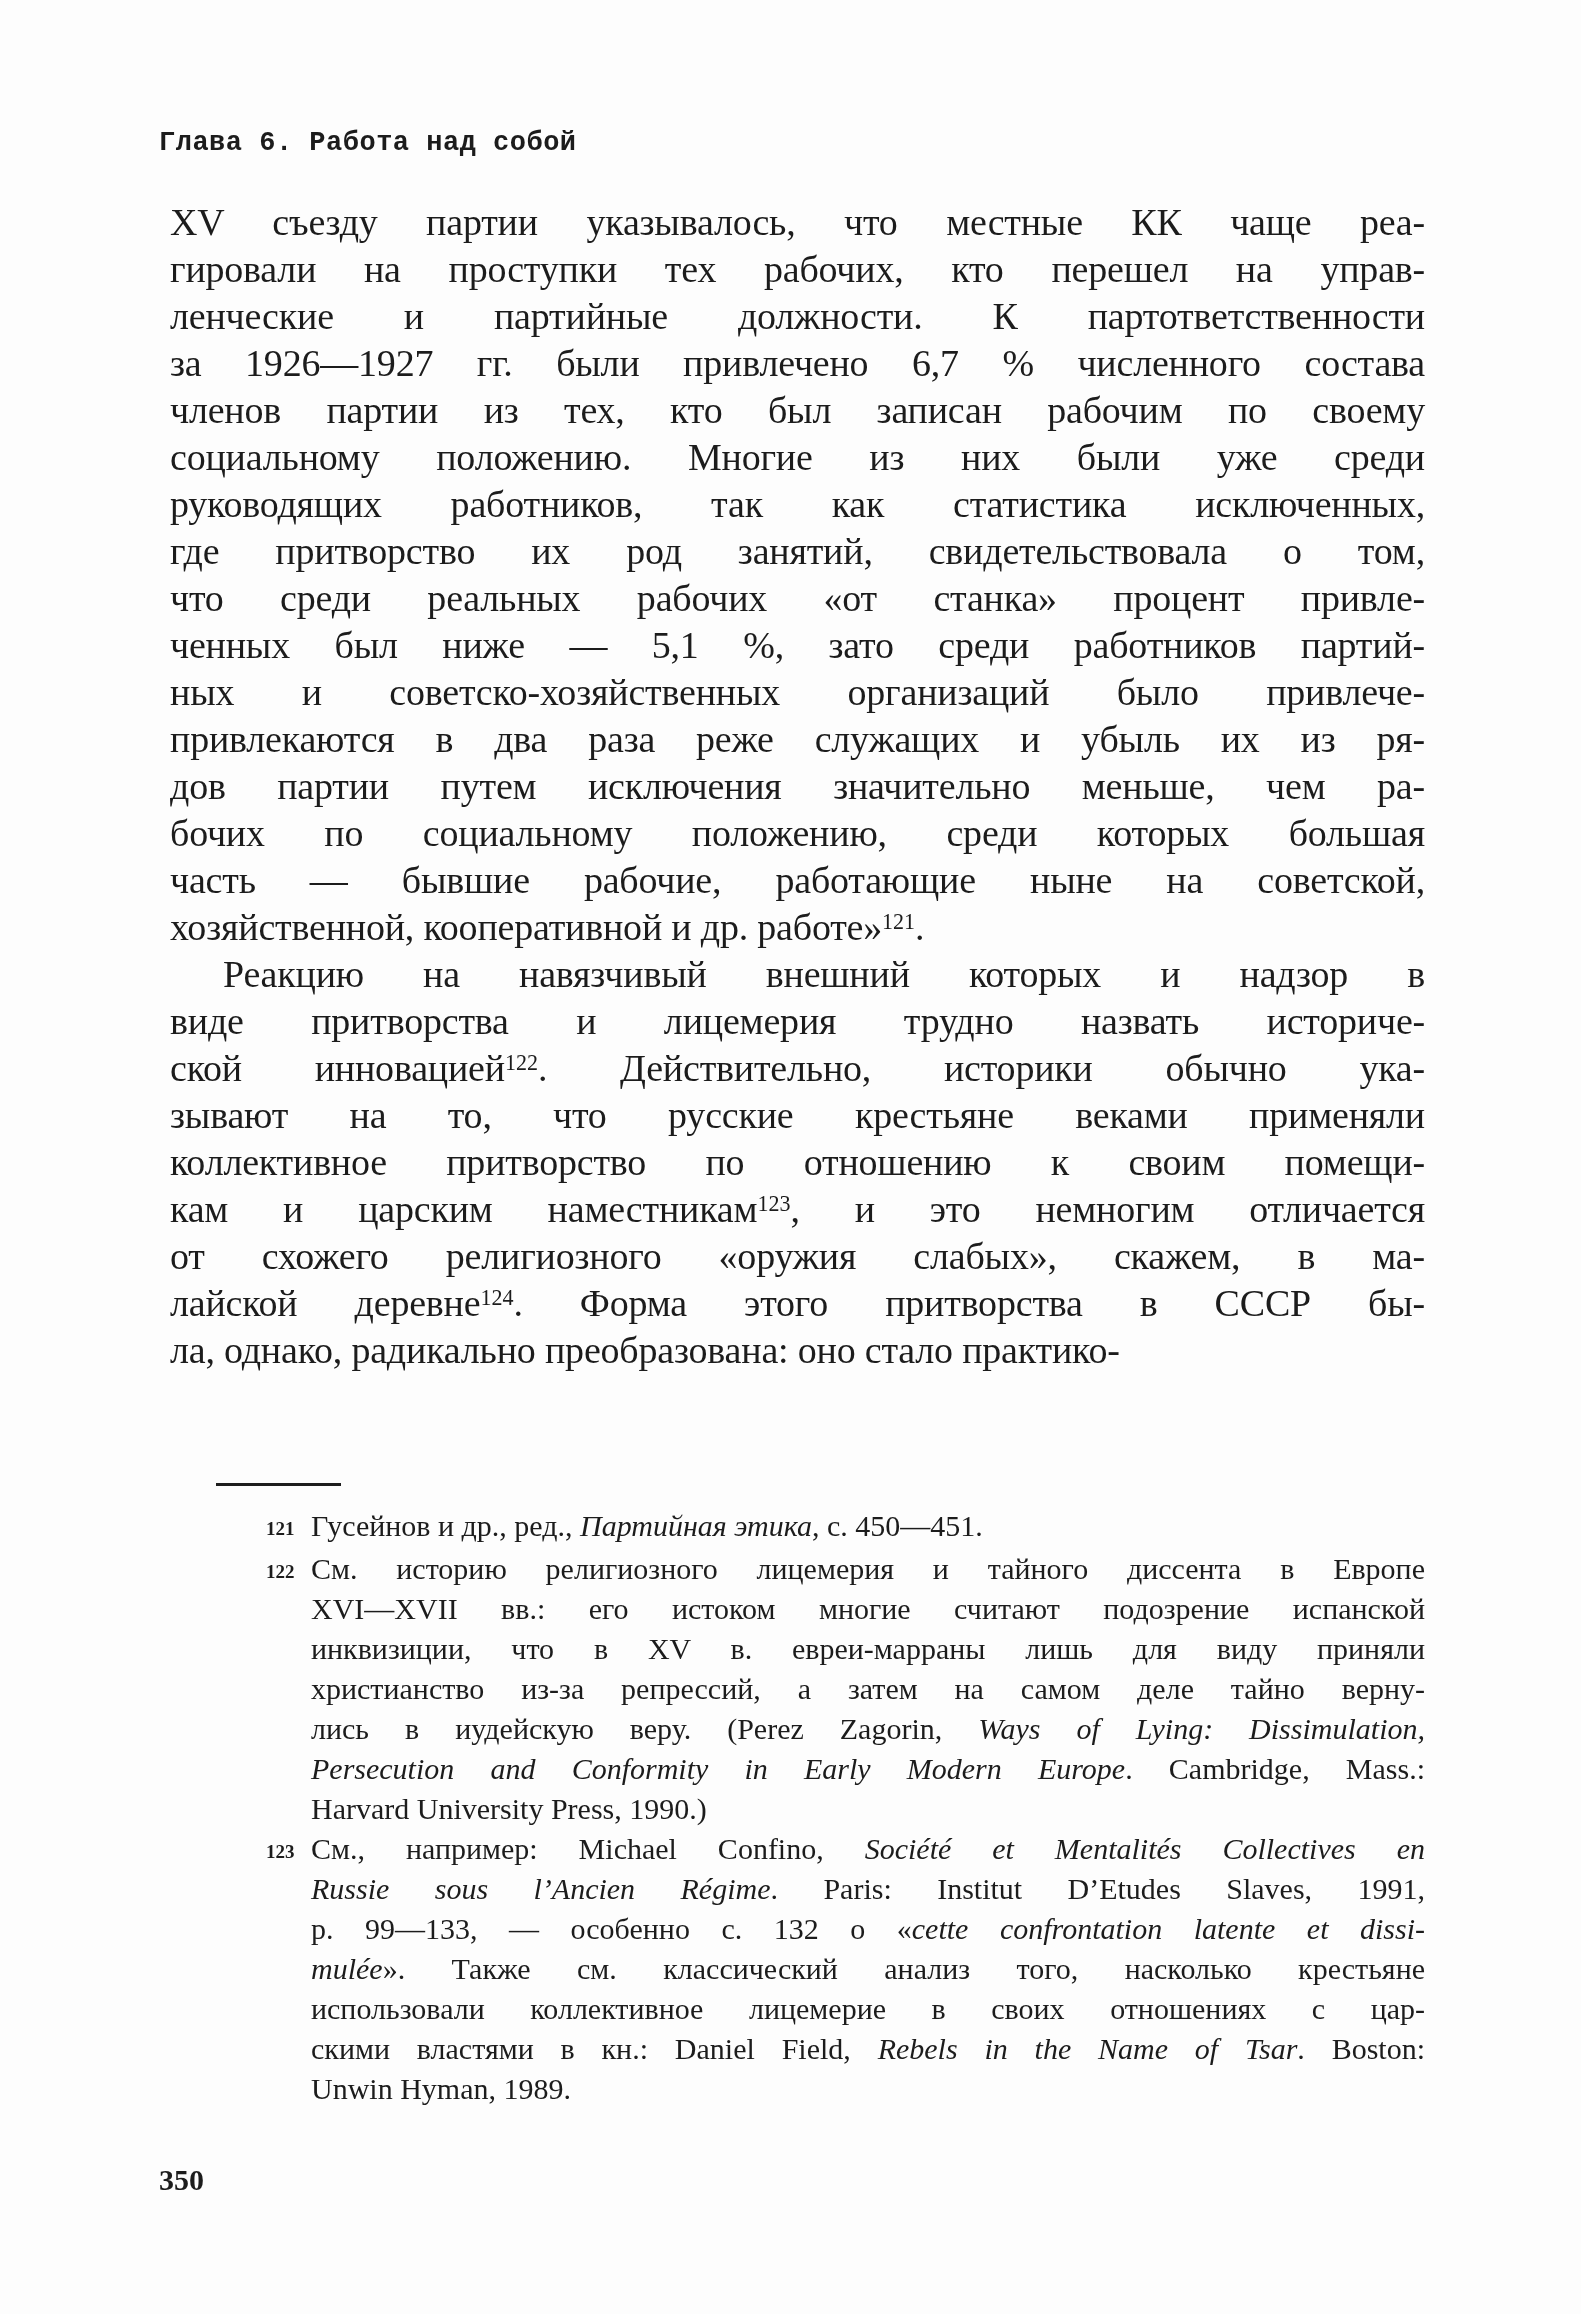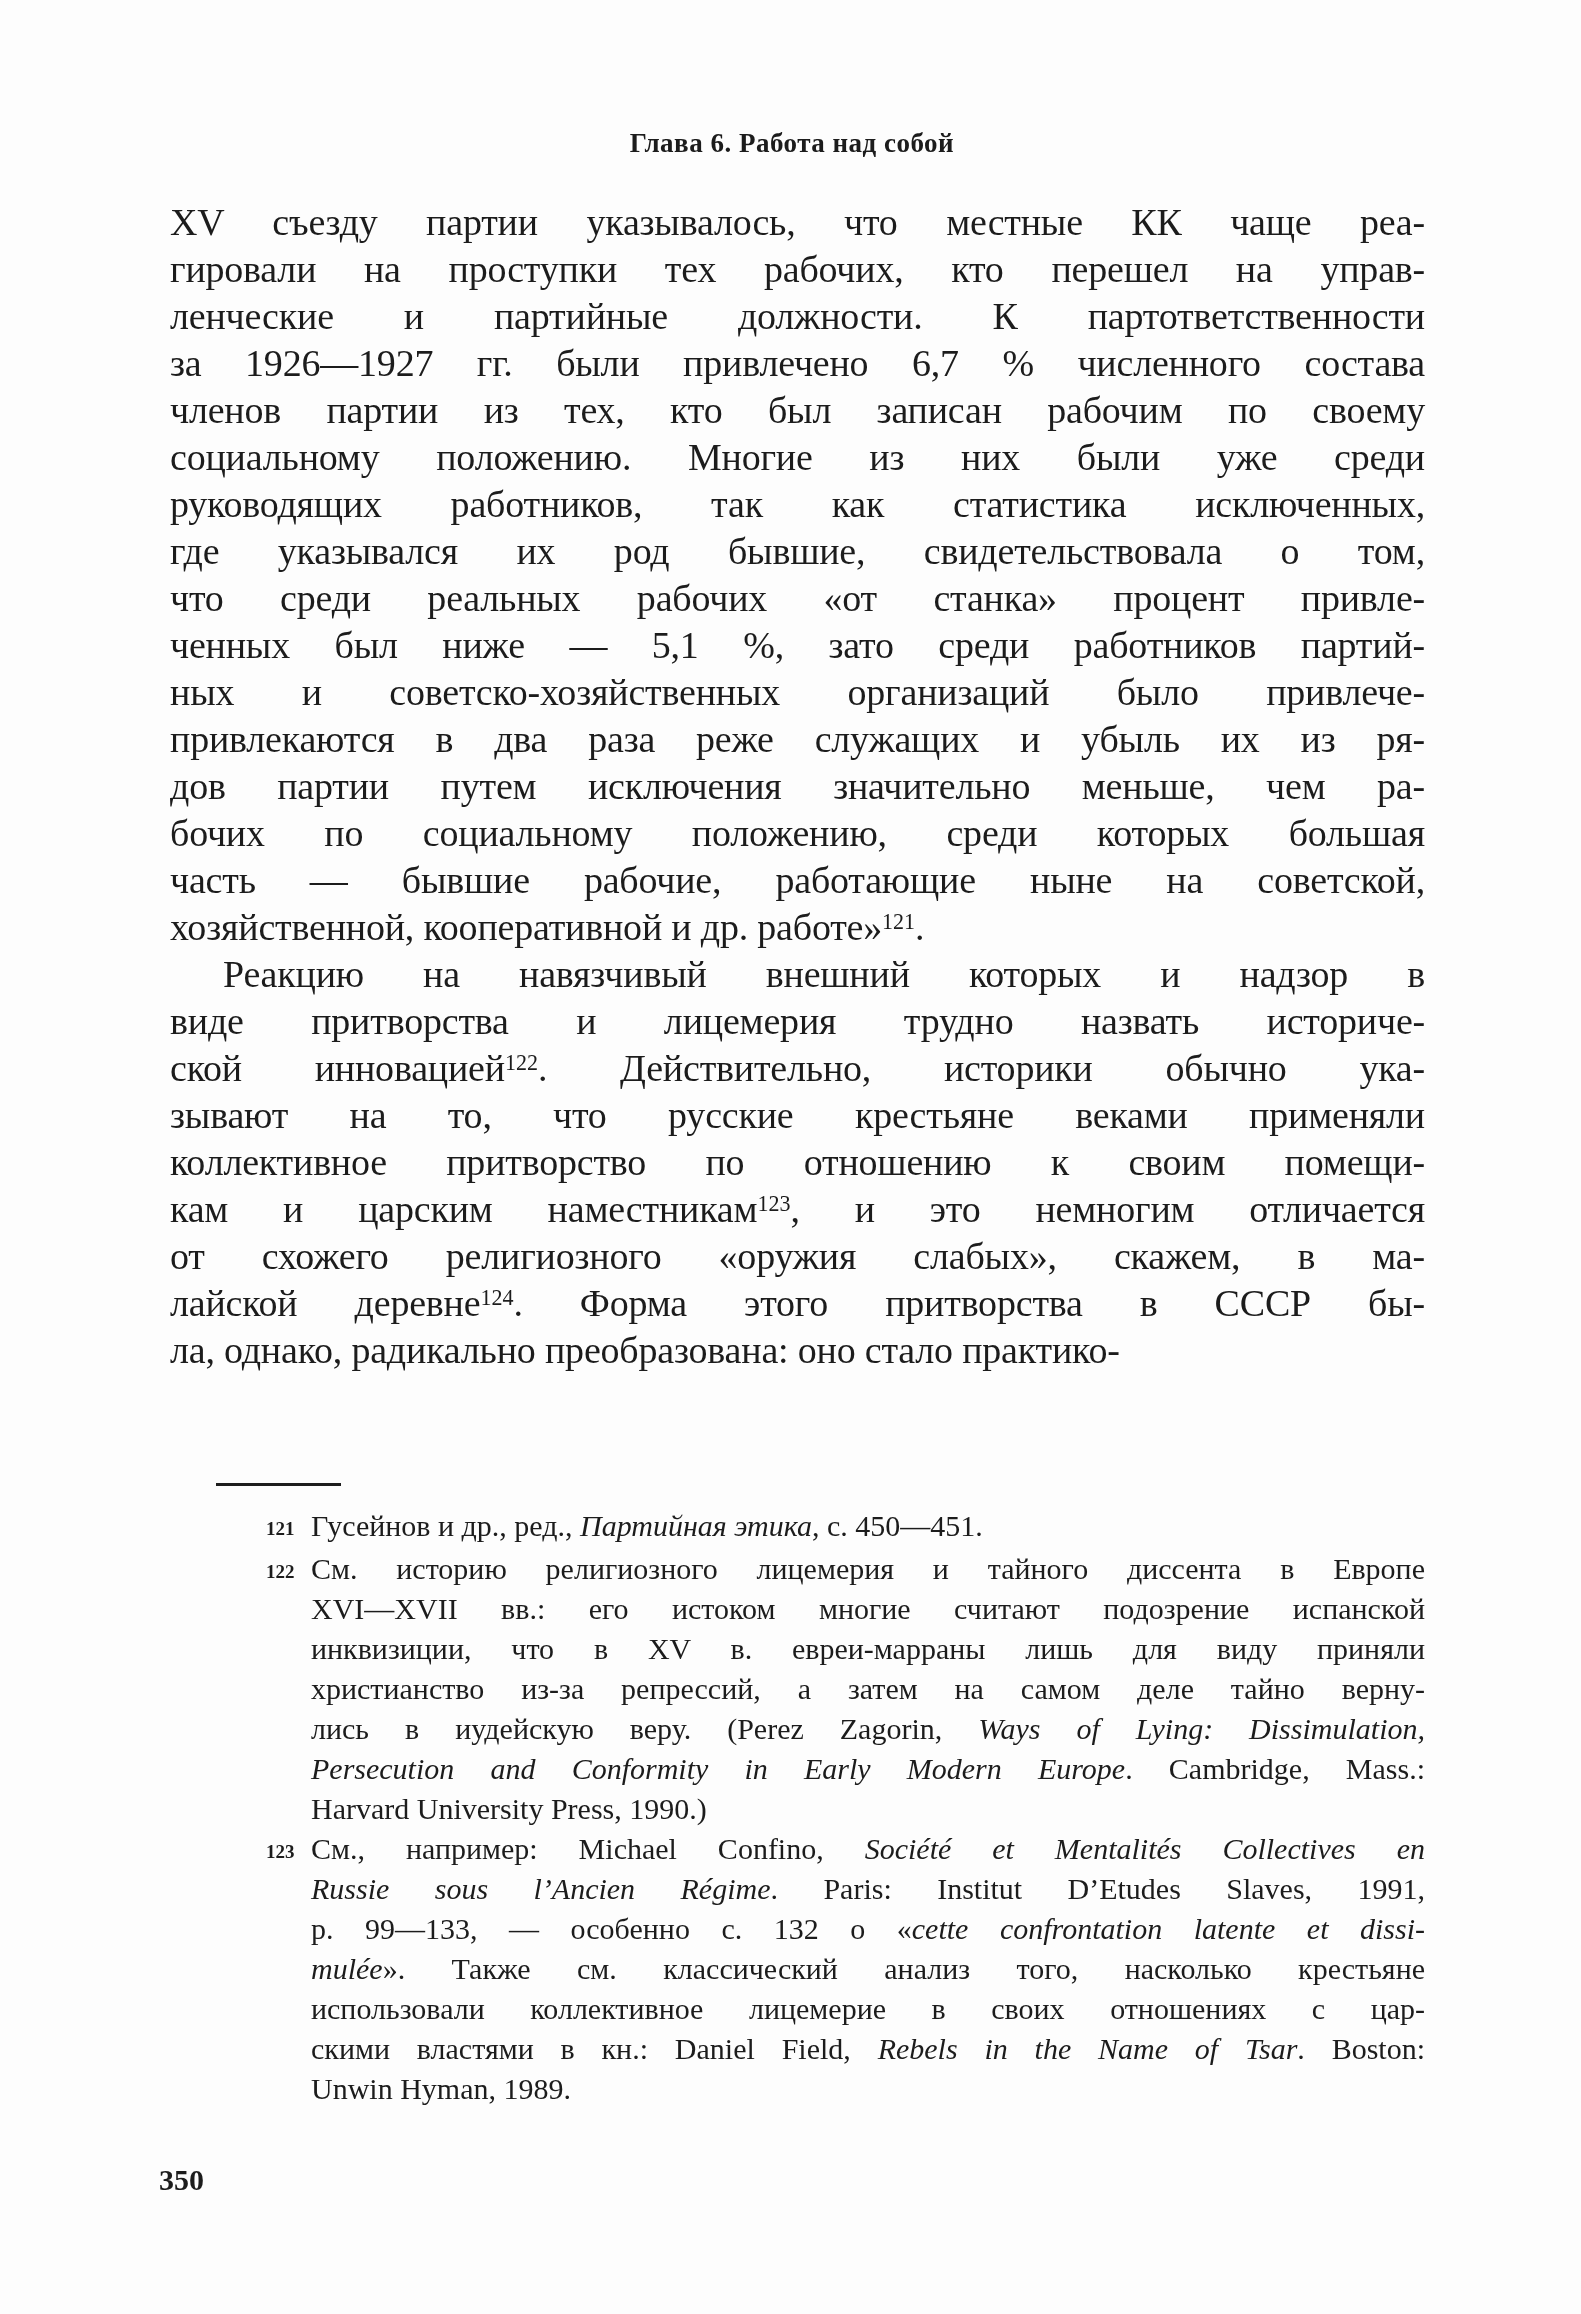--- a/index.html
+++ b/index.html
@@ -14,25 +14,25 @@
     margin:0 auto;
     background:#fdfdfd;
     color:#1b1b1b;
     overflow:hidden;
   }
   .running-head{
     position:absolute;
     top:128px;
     left:159px;
     width:1266px;
-    text-align:center;
     font-weight:700;
     font-size:27px;
     letter-spacing:0.5px;
     color:#1c1c1c;
+    font-family:Liberation Mono, monospace;
   }
   .body-text{
     position:absolute;
     top:199px;
     left:159px;
     width:1266px;
     font-size:38px;
     line-height:47px;
     letter-spacing:-0.2px;
     color:#1c1c1c;
@@ -116,21 +116,21 @@
 
   <div class="body-text">
     <div>
         <div class="line"><span>XV съезду партии указывалось, что местные КК чаще реа-</span></div>
         <div class="line"><span>гировали на проступки тех рабочих, кто перешел на управ-</span></div>
         <div class="line"><span>ленческие и партийные должности. К партответственности</span></div>
         <div class="line"><span>за 1926—1927 гг. были привлечено 6,7 % численного состава</span></div>
         <div class="line"><span>членов партии из тех, кто был записан рабочим по своему</span></div>
         <div class="line"><span>социальному положению. Многие из них были уже среди</span></div>
         <div class="line"><span>руководящих работников, так как статистика исключенных,</span></div>
-        <div class="line"><span>где указывался их род бывшие, свидетельствовала о том,</span></div>
+        <div class="line"><span>где притворство их род занятий, свидетельствовала о том,</span></div>
         <div class="line"><span>что среди реальных рабочих «от станка» процент привле-</span></div>
         <div class="line"><span>ченных был ниже — 5,1 %, зато среди работников партий-</span></div>
         <div class="line"><span>ных и советско-хозяйственных организаций было привлече-</span></div>
         <div class="line"><span>привлекаются в два раза реже служащих и убыль их из ря-</span></div>
         <div class="line"><span>дов партии путем исключения значительно меньше, чем ра-</span></div>
         <div class="line"><span>бочих по социальному положению, среди которых большая</span></div>
         <div class="line"><span>часть — бывшие рабочие, работающие ныне на советской,</span></div>
         <div class="line end"><span>хозяйственной, кооперативной и др. работе»</span><span class="sup">121</span><span>.</span></div>
       </div>
     <div>

